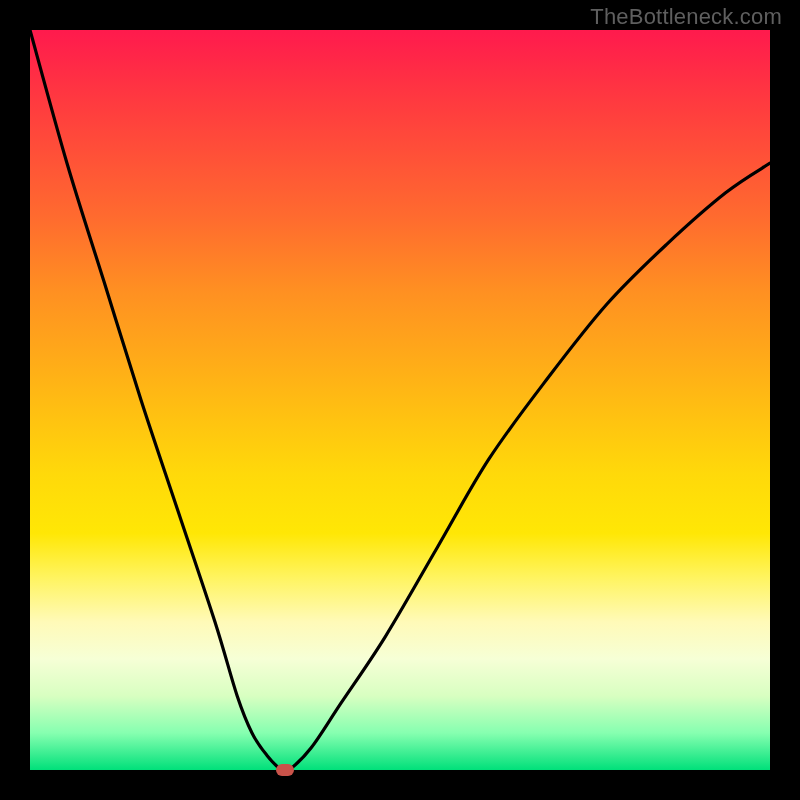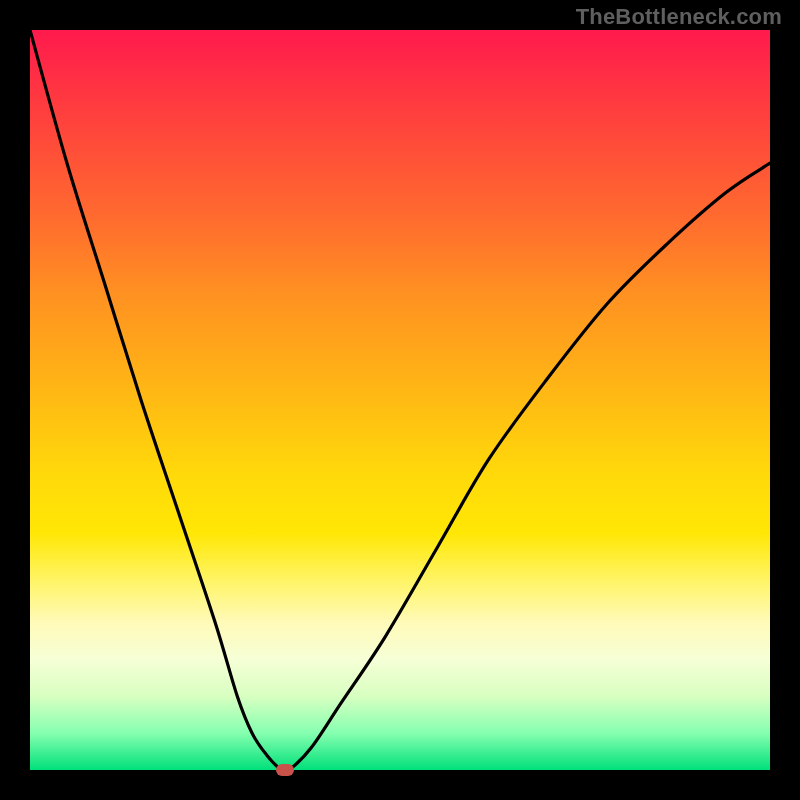--- a/index.html
+++ b/index.html
@@ -5,21 +5,21 @@
   * { margin: 0; padding: 0; box-sizing: border-box; }
   html, body { width: 800px; height: 800px; overflow: hidden; }
   body { background: #000; font-family: Arial, Helvetica, sans-serif; position: relative; }
 
   .watermark {
     position: absolute;
     top: 4px;
     right: 18px;
     color: #5f5f5f;
     font-size: 22px;
-    font-weight: 700;
+    font-weight: 400;
     letter-spacing: 0.2px;
     z-index: 10;
   }
 
   .plot {
     position: absolute;
     left: 30px;
     top: 30px;
     width: 740px;
     height: 740px;

